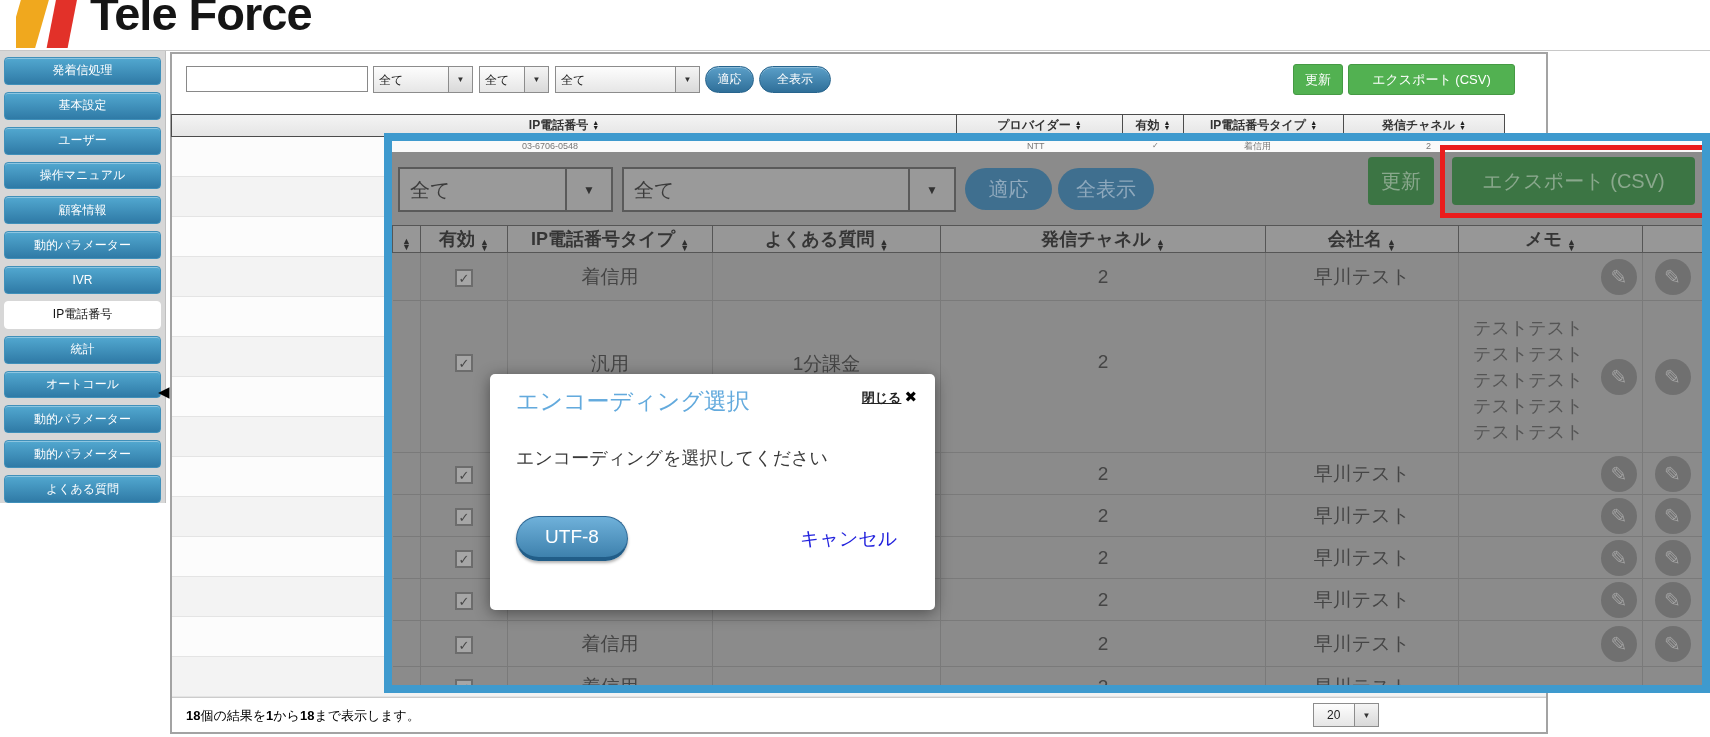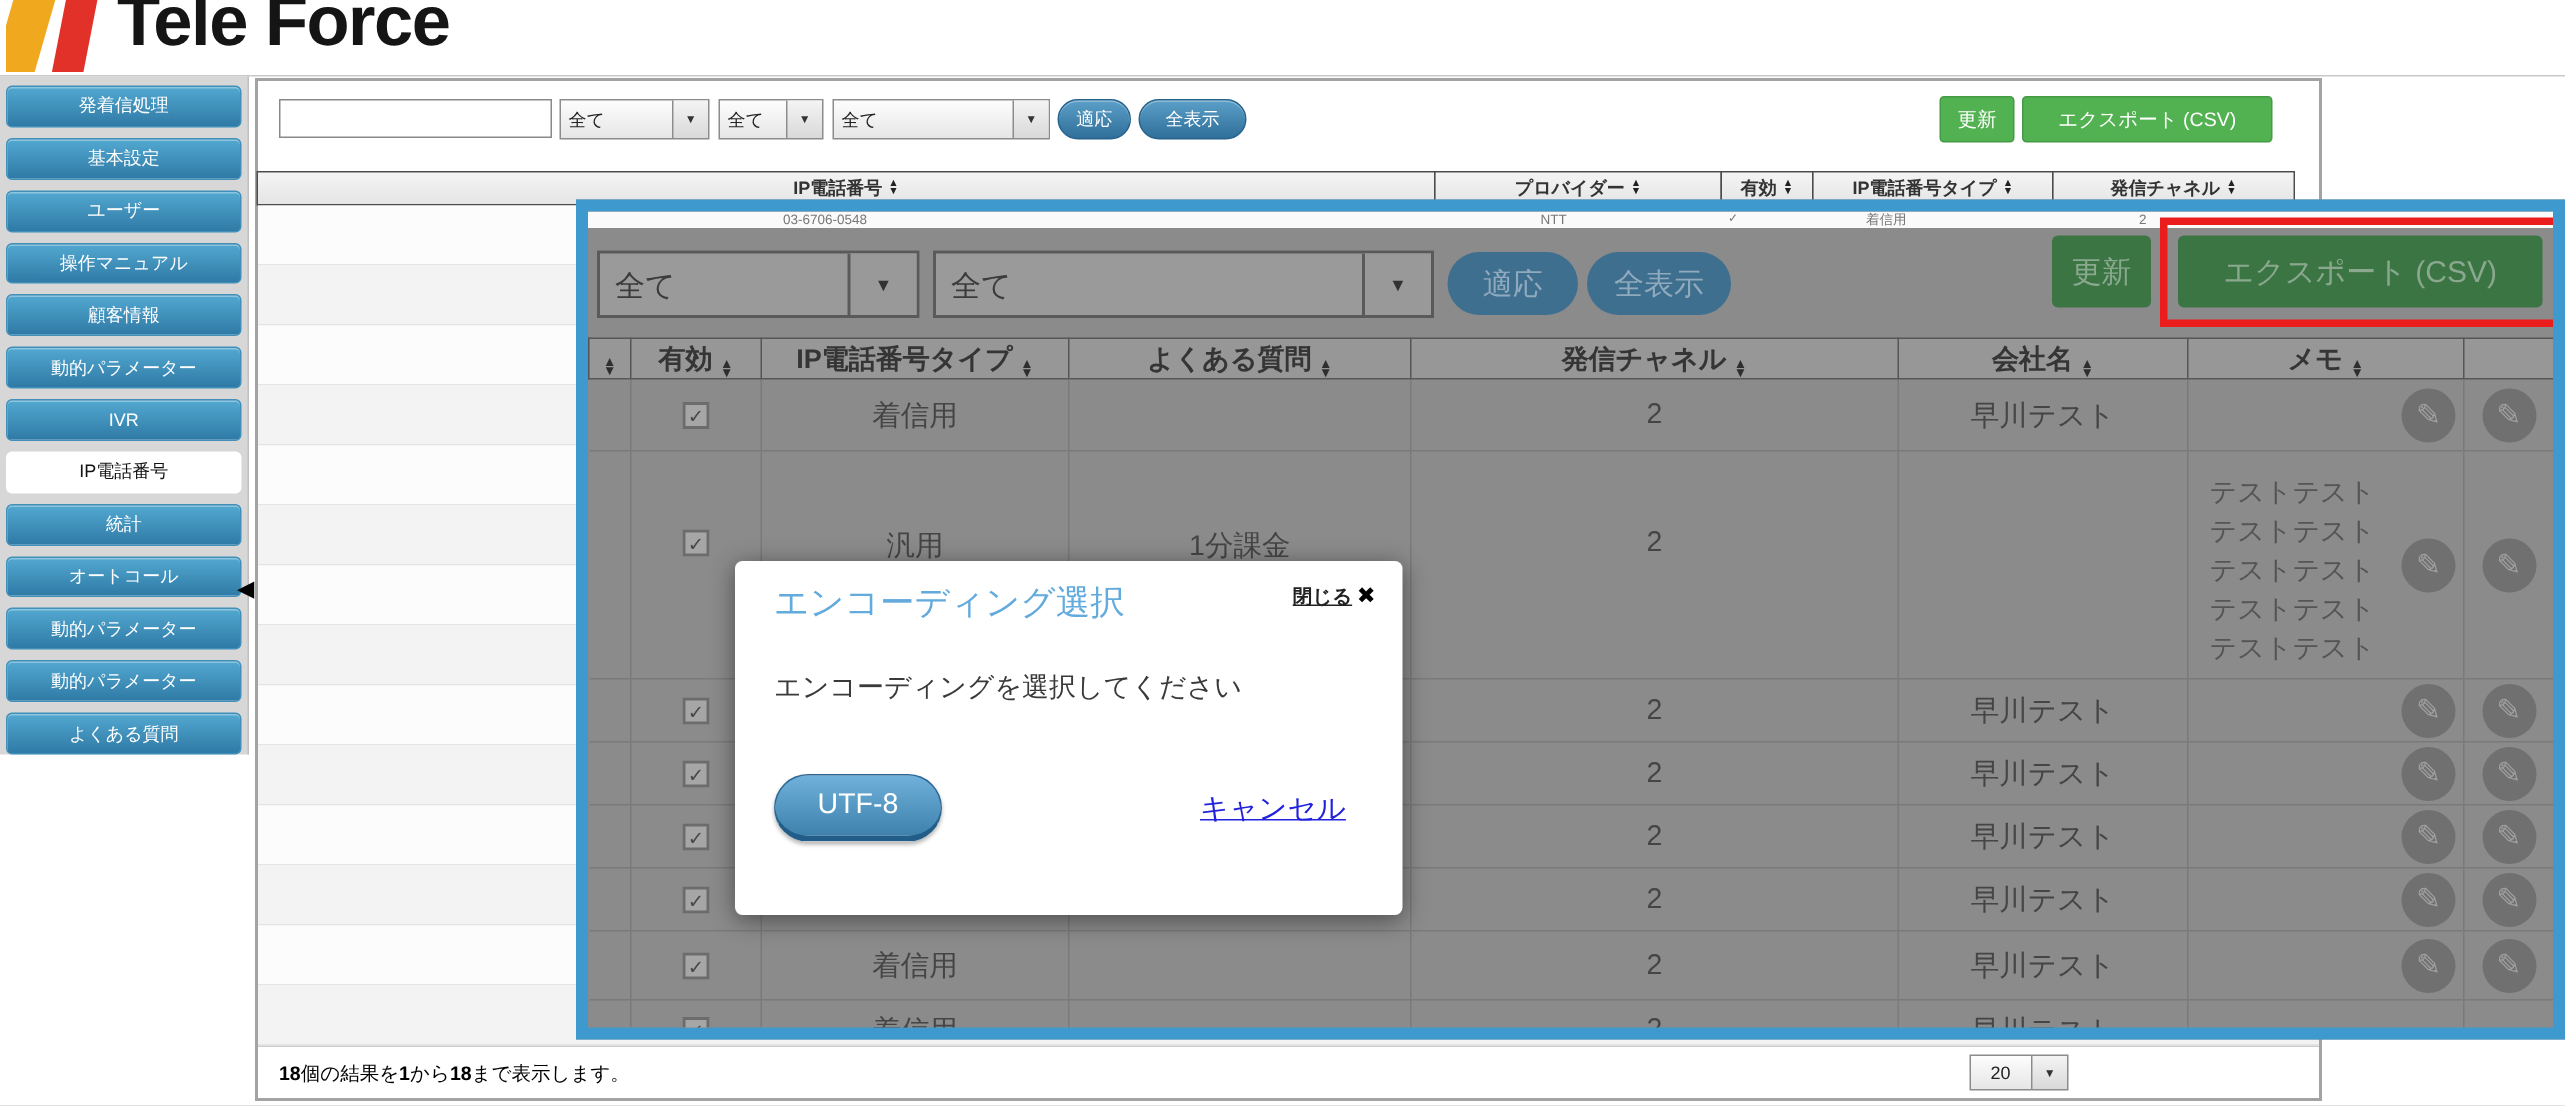--- a/index.html
+++ b/index.html
@@ -1,20 +1,20 @@
 <!DOCTYPE html>
 <html><head>
 <meta charset="utf-8">
 <style>
   * { margin:0; padding:0; box-sizing:border-box; }
   html,body { width:1710px; height:737px; overflow:hidden; background:#fff;
     font-family:"Liberation Sans","DejaVu Sans",sans-serif; }
 
   
-  .logo { position:absolute; left:4px; top:0; width:430px; height:48px; overflow:hidden; }
+  .logo { position:absolute; left:16px; top:0; width:430px; height:48px; overflow:hidden; }
   .logo-yellow { position:absolute; left:2px; top:-30px; width:28px; height:80px;
     background:#f0a81e; transform:skewX(-16deg); }
   .logo-red { position:absolute; left:38px; top:-32px; width:21px; height:84px;
     background:#e23129; transform:skewX(-11deg); }
   .logo-text { position:absolute; left:74px; top:-14px; font-size:47px; font-weight:bold;
     color:#151515; letter-spacing:-1px; }
 
   .top-rule { position:absolute; left:0; top:50px; width:1710px; border-top:1px solid #c8c8c8; }
 
   
@@ -133,21 +133,21 @@
   .dlg-close .lbl { text-decoration:underline; }
   .dlg-close .x { font-size:15px; color:#000; margin-left:3px; text-decoration:none; }
   .dlg-body { position:absolute; left:26px; top:72px; font-size:18px; color:#3a3a3a; }
   .dlg-pill { position:absolute; top:142px; height:45px; border-radius:23px; color:#fff; font-size:19px;
     display:flex; align-items:center; justify-content:center;
     background:linear-gradient(#6fb1da,#3e81ad); border:1px solid #2d6794;
     border-bottom:4px solid #215d88; box-shadow:0 2px 3px rgba(0,0,0,.3); cursor:pointer; }
   .dlg-utf8 { left:26px; width:112px; }
   .dlg-sjis { left:150px; width:142px; }
   .dlg-cancel { position:absolute; left:310px; top:152px; font-size:19px; color:#2222dd;
-    text-decoration:underline; cursor:pointer; }
+    cursor:pointer; }
 </style>
 </head>
 <body>
 
 <div class="logo">
   <div class="logo-yellow"></div>
   <div class="logo-red"></div>
   <div class="logo-text">Tele Force</div>
 </div>
 <div class="top-rule"></div>
@@ -189,21 +189,21 @@
   <div class="gbtn btn-export">エクスポート (CSV)</div>
 
   <div class="base-header">
     <div class="bh-cell" style="width:786px">
       <span>IP電話番号</span>
       <span class="sort">
           <span>▲</span>
           <span>▼</span>
         </span>
     </div>
-    <div class="bh-cell" style="width:192px">
+    <div class="bh-cell" style="width:167px">
       <span>プロバイダー</span>
       <span class="sort">
           <span>▲</span>
           <span>▼</span>
         </span>
     </div>
     <div class="bh-cell" style="width:62px">
       <span>有効</span>
       <span class="sort">
           <span>▲</span>

